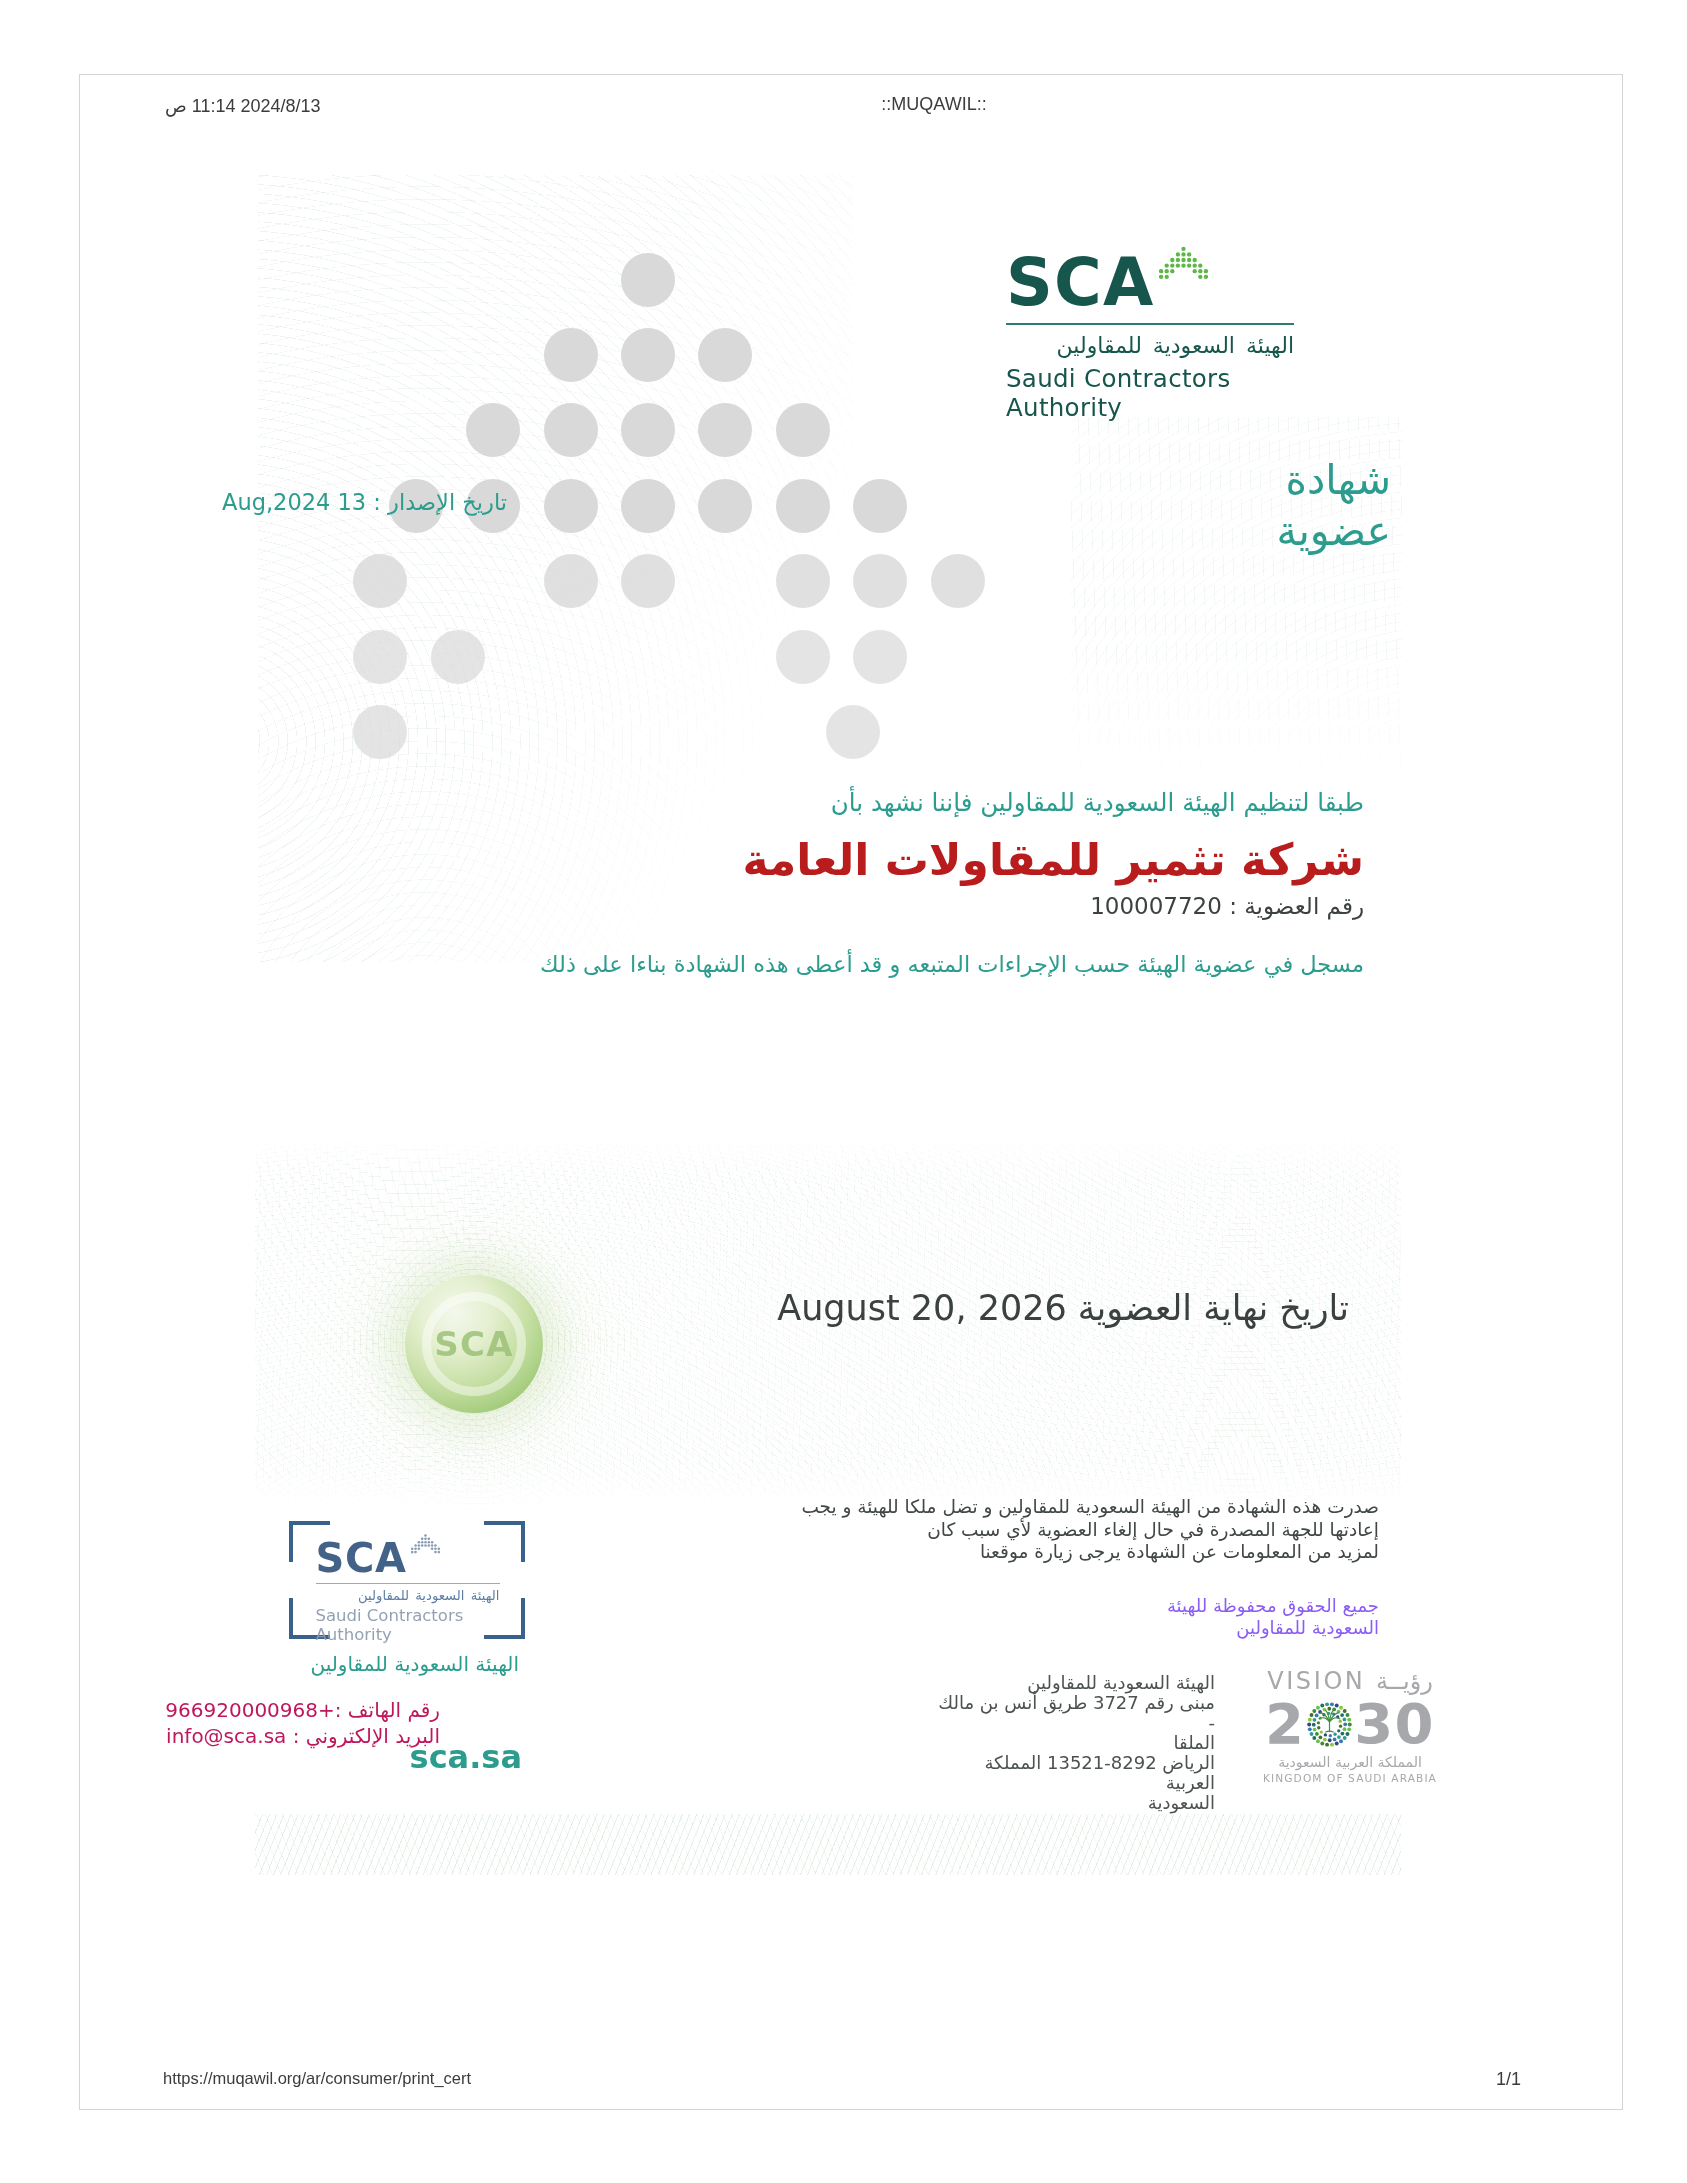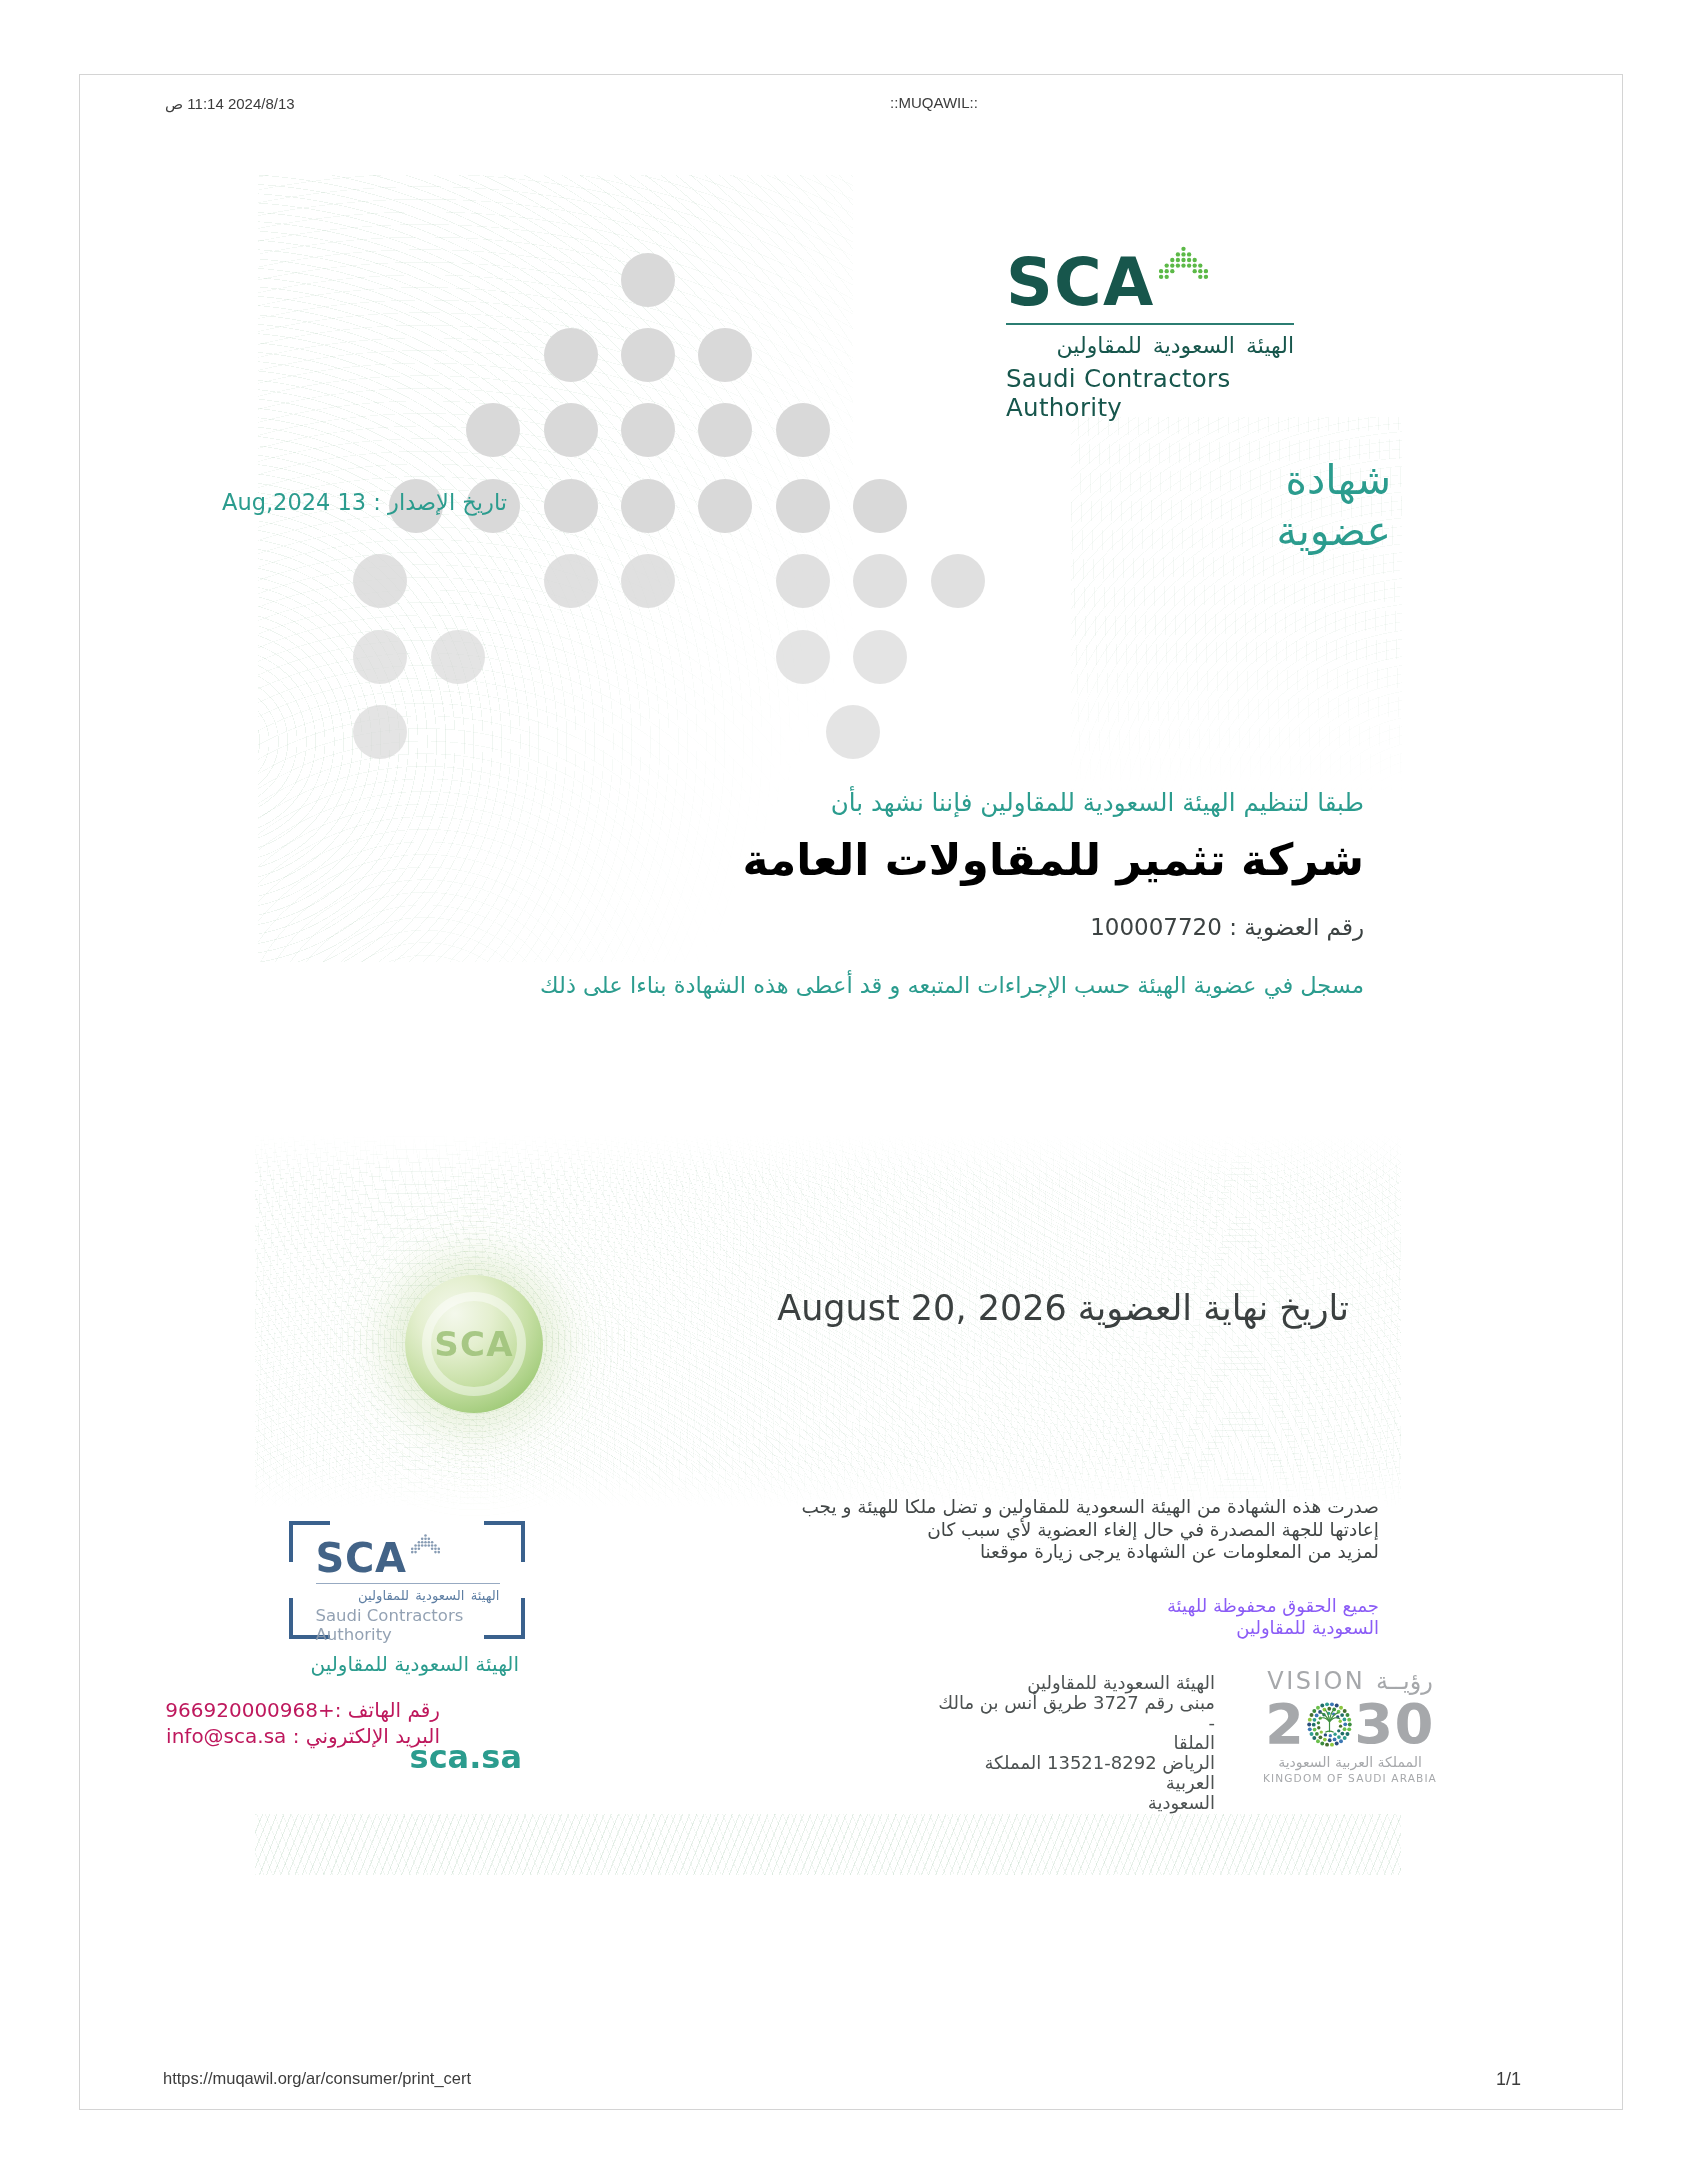--- a/index.html
+++ b/index.html
@@ -6,21 +6,21 @@
   .canvas{position:relative;width:1687px;height:2183px;background:#ffffff;overflow:hidden;
           font-family:"DejaVu Sans",sans-serif;color:#3d4242;}
   .abs{position:absolute;}
 
   
   .page-border{position:absolute;left:79px;top:74px;width:1542px;height:2034px;
                border:1.3px solid #d4d4d4;z-index:0;}
 
   
   .print-meta{position:absolute;font-family:"Liberation Sans","DejaVu Sans",sans-serif;
-              font-size:15px;color:#3c3c3c;z-index:6;}
+              font-size:18px;color:#3c3c3c;z-index:6;}
   .ph-date{left:165px;top:95px;direction:rtl;}
   .ph-title{left:934px;top:94px;transform:translateX(-50%);}
   .pf-url{left:163px;top:2069px;font-size:16.5px;}
   .pf-page{left:1496px;top:2069px;font-size:18px;}
 
   
   .gx{position:absolute;z-index:1;pointer-events:none;}
   .gx-tl{left:258px;top:175px;width:595px;height:787px;
     background:
       repeating-radial-gradient(circle at -6% 72%, rgba(118,172,132,.13) 0 0.7px, transparent 0.7px 9.3px),
@@ -72,21 +72,21 @@
   
   .cert-title{left:1009px;top:455px;width:382px;text-align:right;direction:rtl;z-index:3;
     color:#2b9c8e;font-size:41px;line-height:51px;}
 
   .issue-date{left:222px;top:489px;width:306px;direction:rtl;text-align:left;z-index:3;
     color:#2b9c8e;font-size:22.5px;}
 
   
   .statement{right:323px;top:788px;width:939px;direction:rtl;text-align:right;z-index:3;}
   .statement .intro{font-size:24.5px;color:#2b9c8e;margin:0 0 12px 0;}
-  .statement .company{font-size:44px;color:#000000;font-weight:600;margin:0 0 24px 0;line-height:61px;}
+  .statement .company{font-size:44px;color:#b91c1c;font-weight:600;margin:0 0 3px 0;line-height:61px;}
   .statement .memnum{font-size:23px;color:#3c4242;margin:0 0 32px 0;}
   .statement .regnote{font-size:22.5px;color:#2b9c8e;margin:0;}
 
   
   .expiry{right:338px;top:1288px;width:886px;direction:rtl;text-align:right;z-index:3;}
   .expiry .exp-line{font-size:35px;color:#3b4040;margin:0 0 16px 0;}
   .expiry .verify{font-size:20px;color:#3d4242;padding-left:4px;}
   .expiry .verify .vurl{text-decoration:underline;}
 
   

